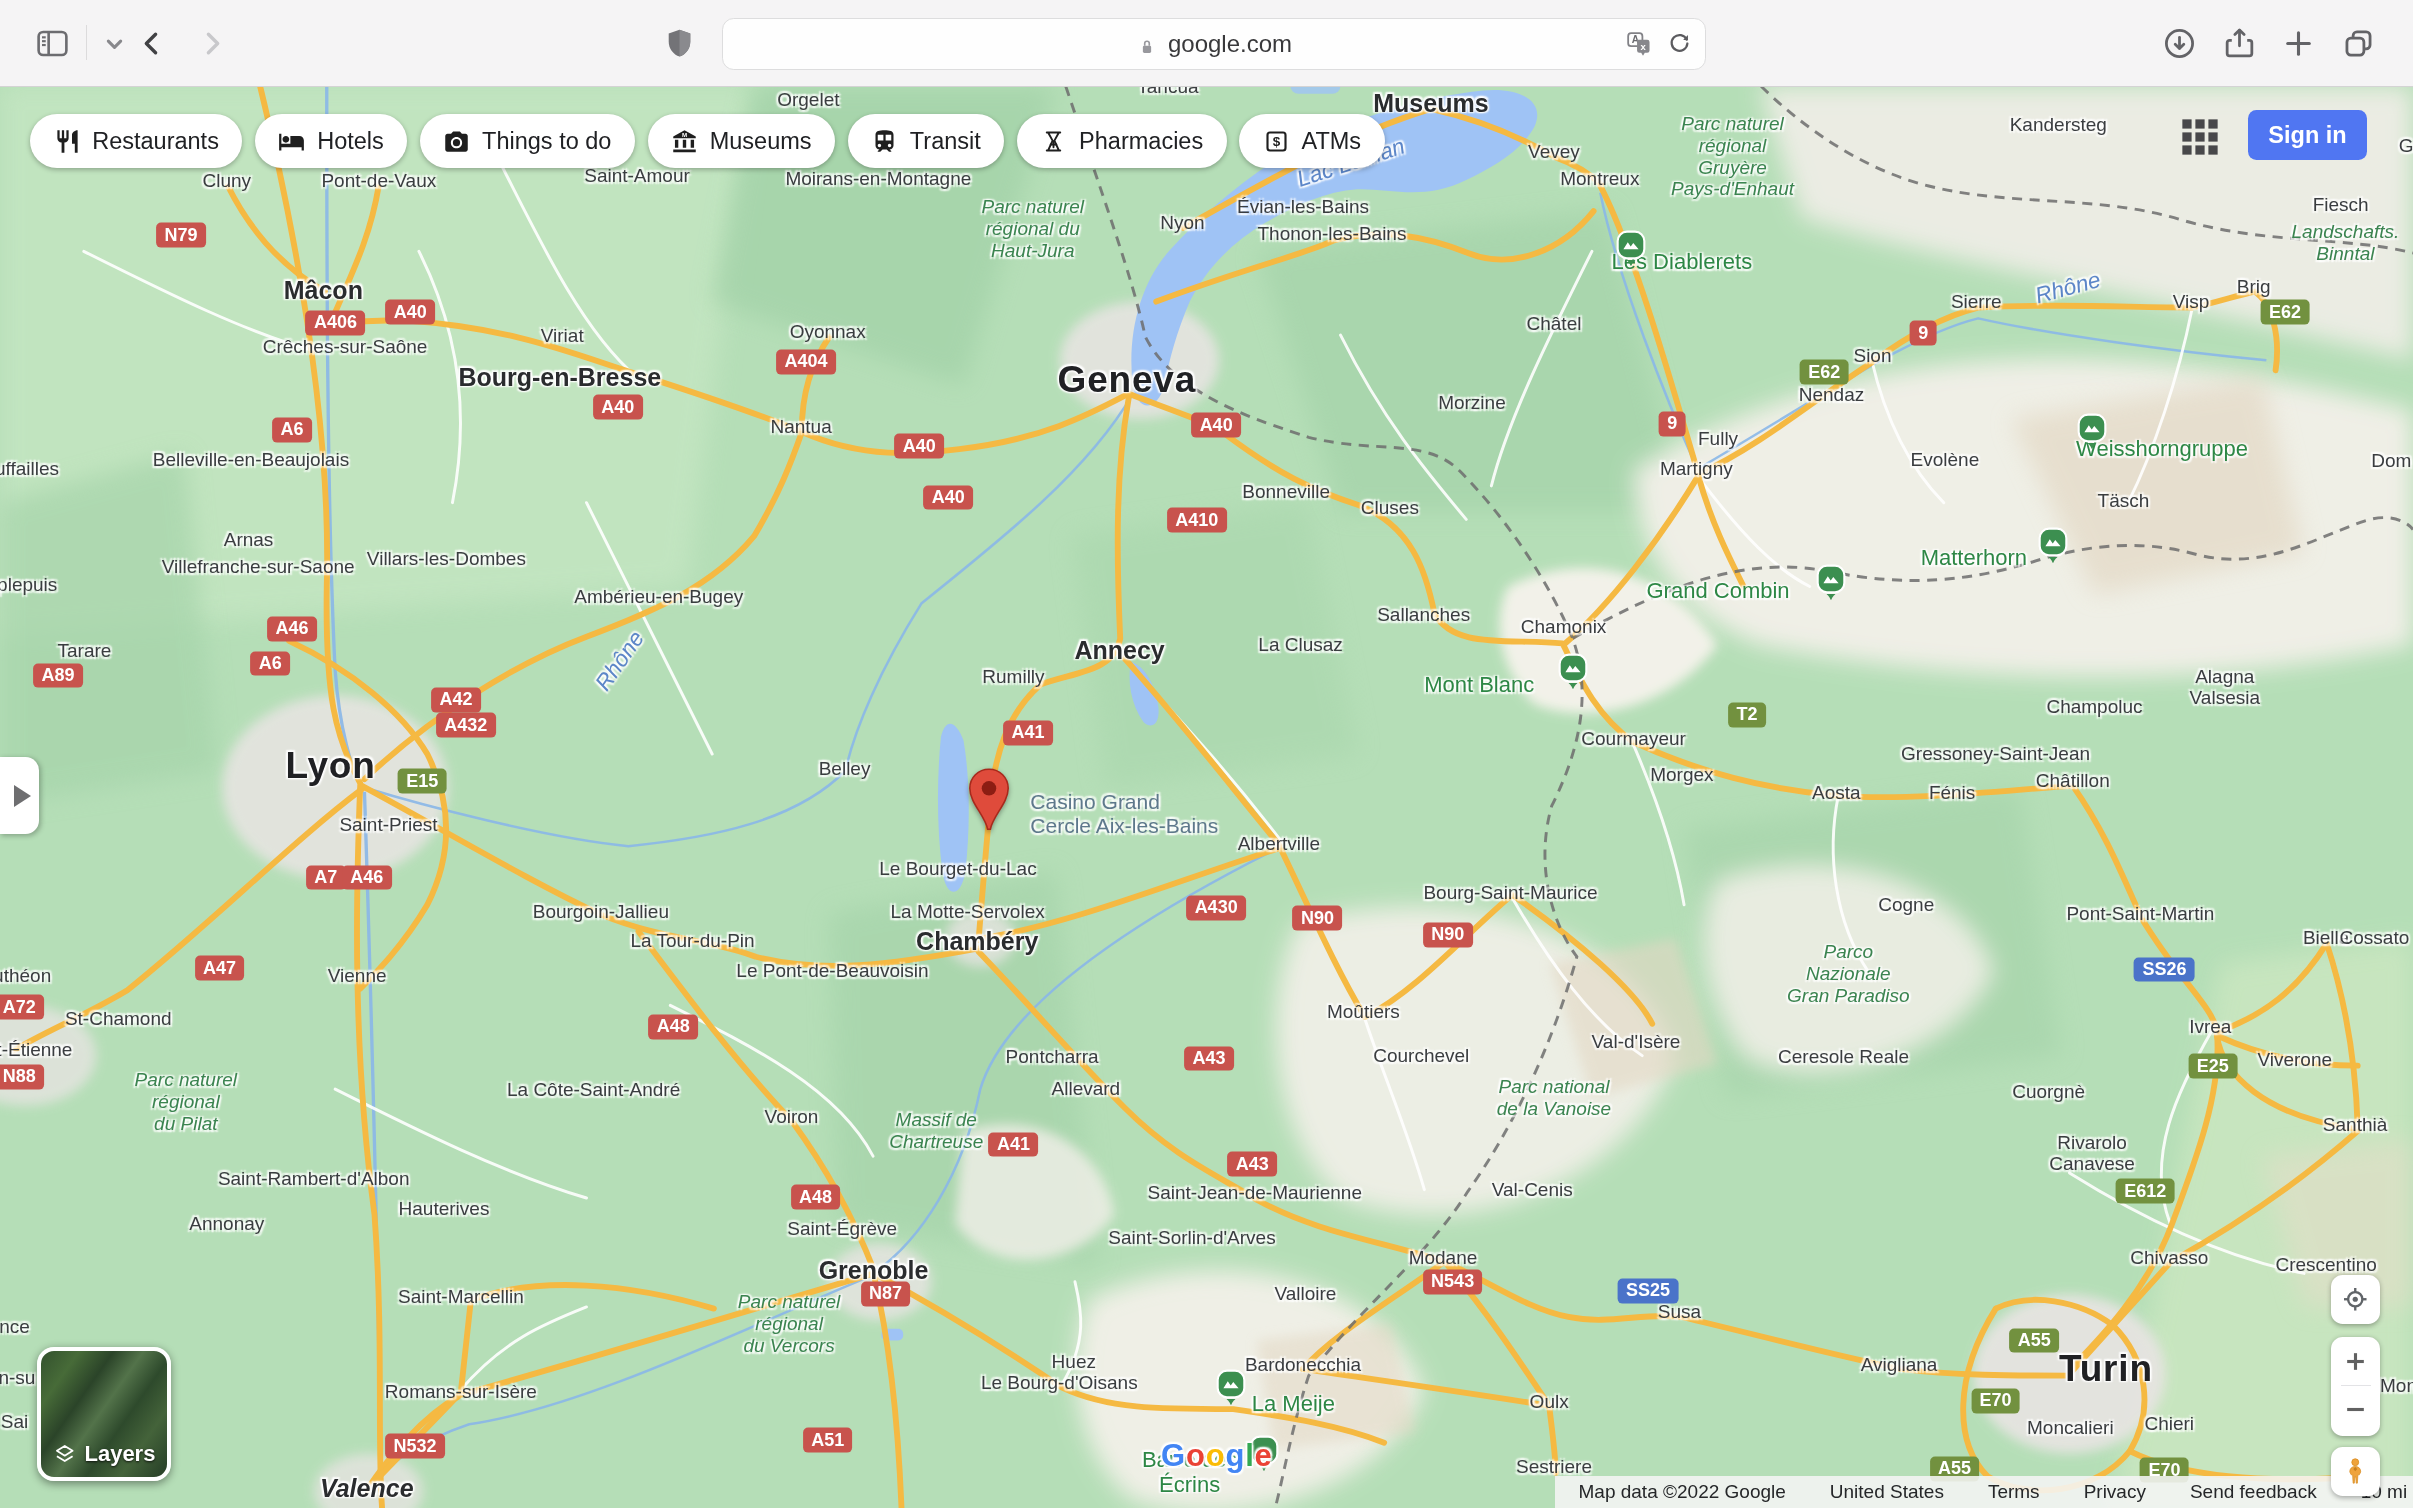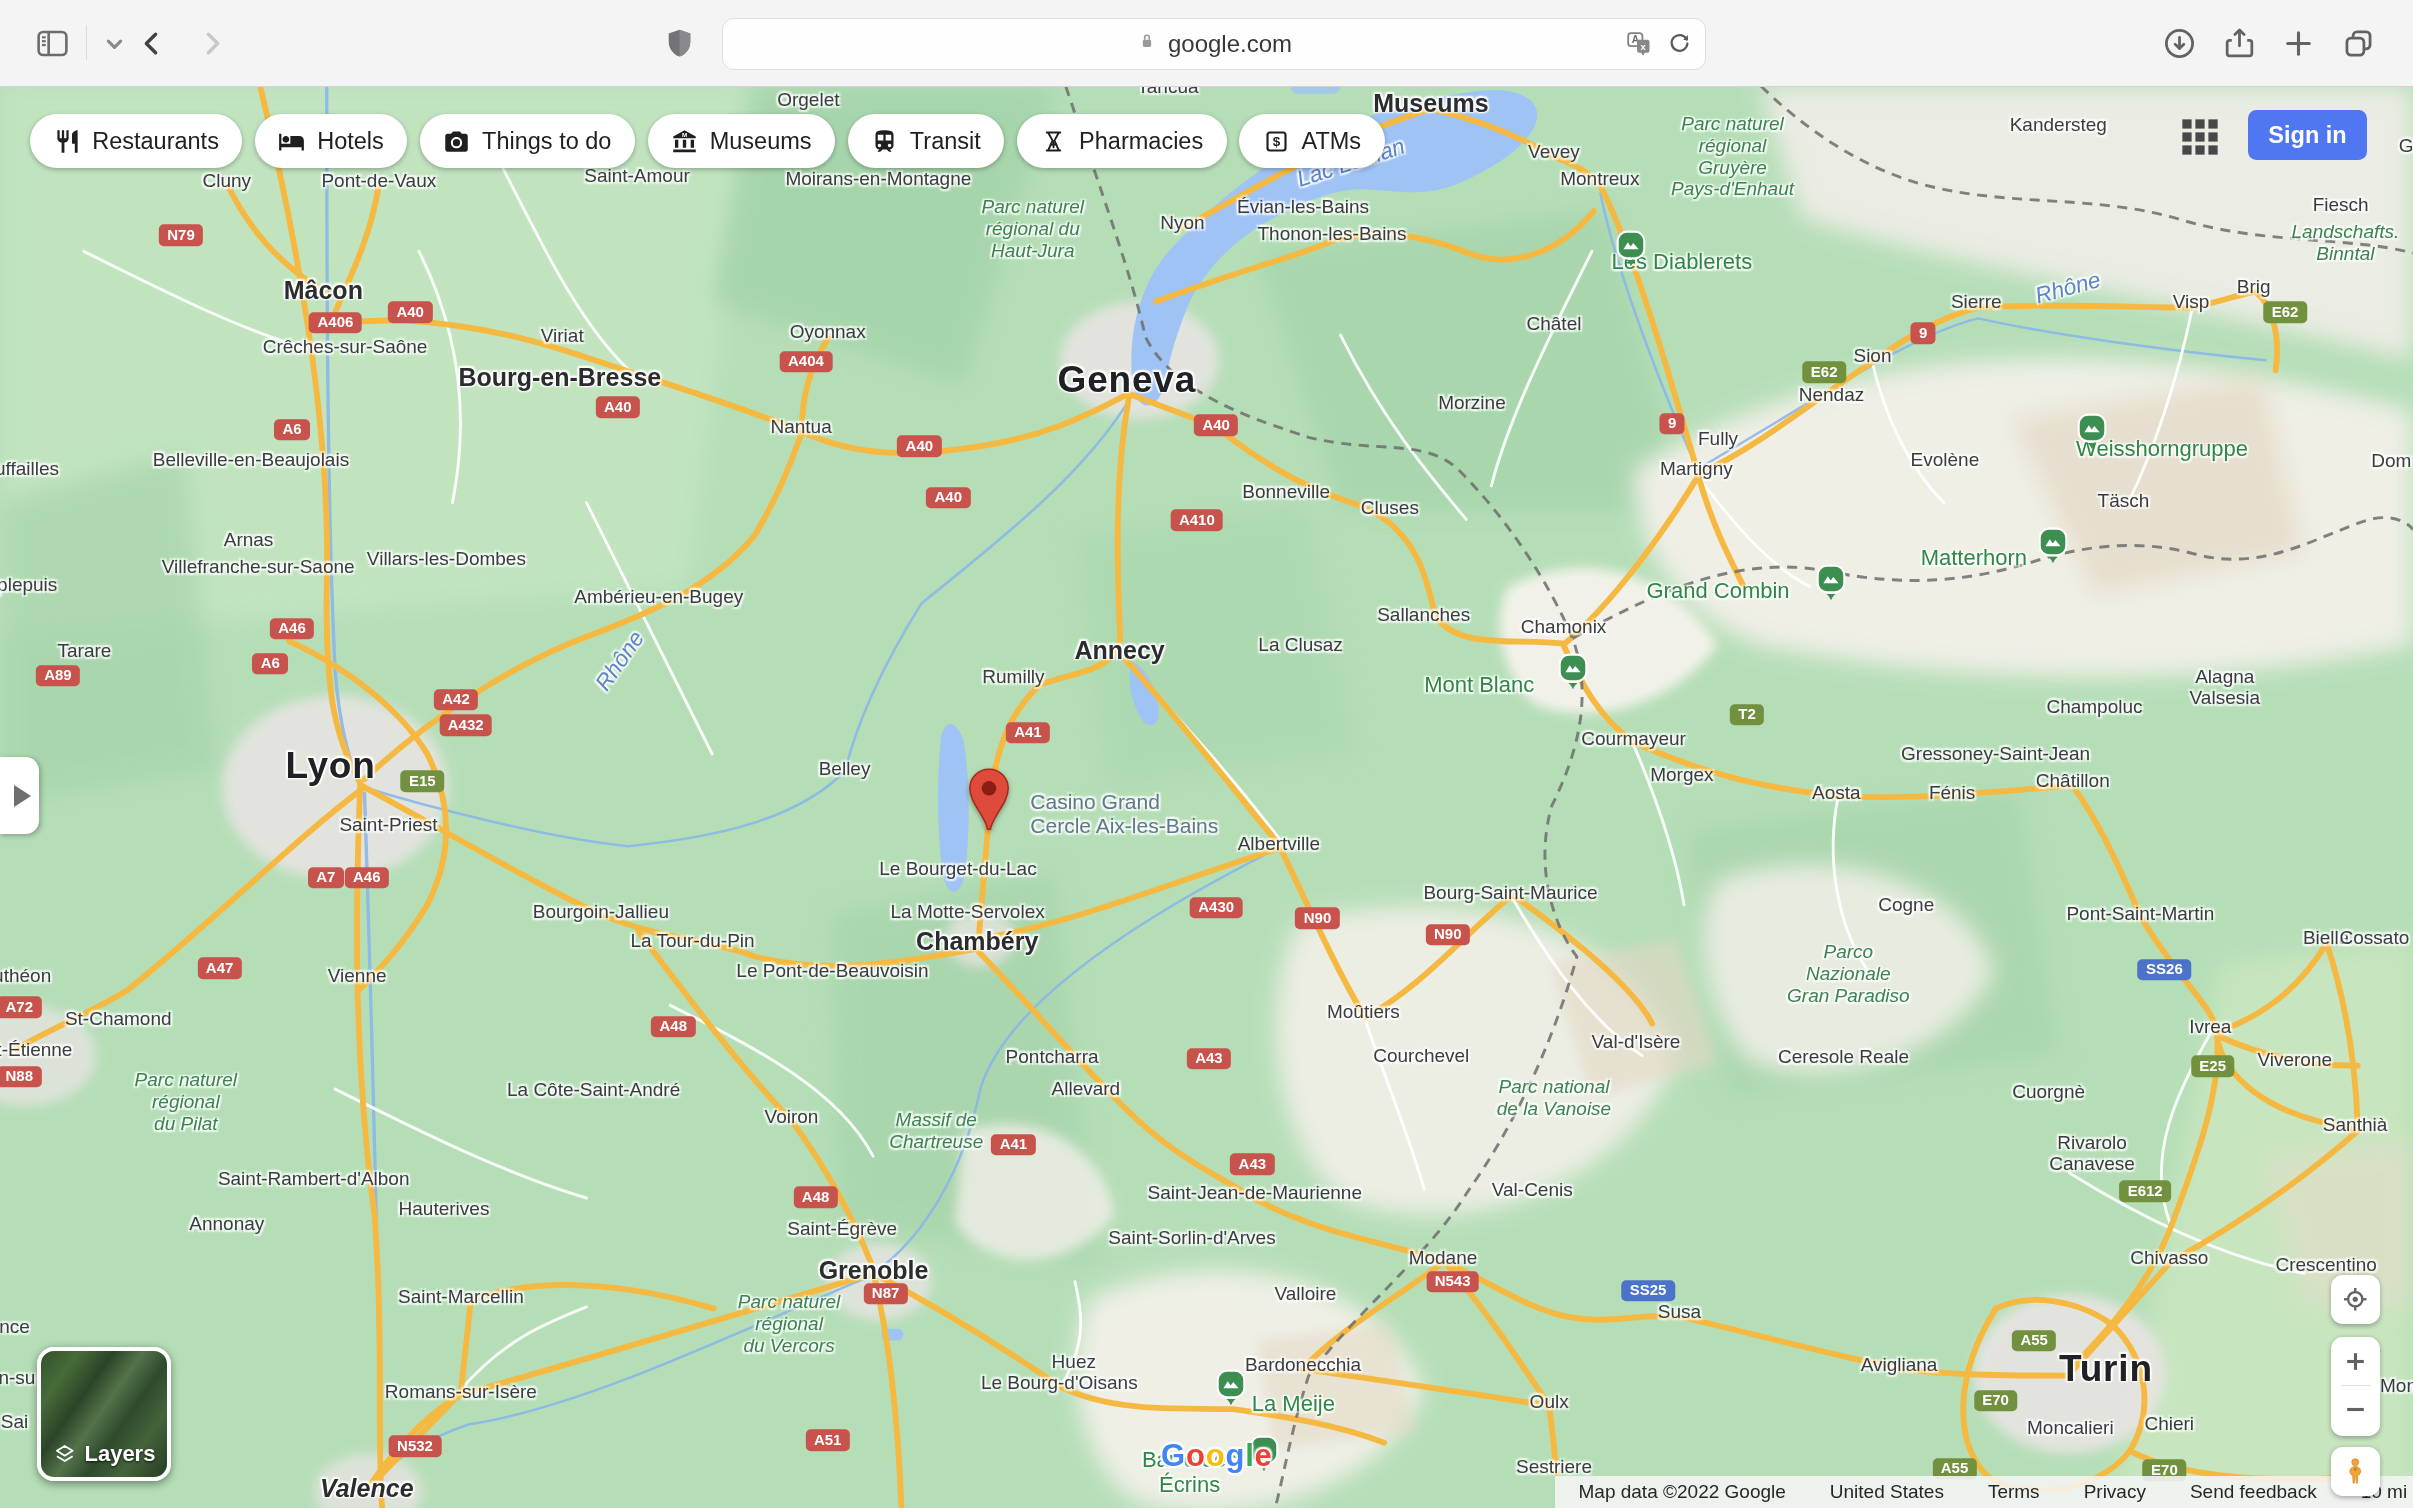--- a/index.html
+++ b/index.html
@@ -15,42 +15,42 @@
     text-shadow:-1.7px -1.7px 1.7px rgba(255,255,255,.95),1.7px -1.7px 1.7px rgba(255,255,255,.95),
     -1.7px 1.7px 1.7px rgba(255,255,255,.95),1.7px 1.7px 1.7px rgba(255,255,255,.95);}
   .tn{font-size:19px;}
   .cut{font-size:19px;}
   .md{font-size:25px;font-weight:bold;color:#2a2c2e;}
   .lg{font-size:37px;font-weight:bold;color:#202124;letter-spacing:0.8px;}
   .grn{font-size:19px;color:#3b8450;font-style:italic;}
   .pk{font-size:22px;color:#2d8745;}
   .wtr{font-size:22.6px;color:#5c86c8;font-style:italic;}
   .poi{font-size:21px;color:#5e788c;text-align:left;transform:translate(0,-50%);}
-  .br,.bg,.bb{font-size:15px;font-weight:bold;color:#fff;text-shadow:none;
+  .br,.bg,.bb{font-size:18px;font-weight:bold;color:#fff;text-shadow:none;
     padding:2.5px 8.4px;border-radius:5px;white-space:nowrap;line-height:1.1;}
   .br{background:#c8534d;}
   .bg{background:#72913f;}
   .bb{background:#4a73c9;}
   .peak-pin{position:absolute;width:32px;height:39px;transform:translate(-50%,-85%);}
   .peak-pin svg{width:100%;height:100%;}
   #dest-pin{position:absolute;width:47px;height:67px;transform:translate(-50%,-100%);
     filter:drop-shadow(0 2.5px 2.5px rgba(0,0,0,.35));}
   #dest-pin svg{width:100%;height:100%;}
 
   
   #toolbar{position:absolute;left:0;top:0;width:2413px;height:86px;background:#f5f4f5;
     border-bottom:0.8px solid #d4d3d4;z-index:40;}
   .tbtn{position:absolute;top:23.5px;width:40px;height:40px;display:flex;align-items:center;
     justify-content:center;}
   .tbtn svg{width:37px;height:37px;}
   #tb-divider{position:absolute;left:86px;top:25px;width:0.8px;height:35px;background:#dcdbdc;}
   #urlbar{position:absolute;left:722px;top:17.6px;width:982px;height:50px;background:#fefefe;
     border:0.8px solid #ddddde;border-radius:11.7px;display:flex;align-items:center;
     justify-content:center;}
-  #url-center{display:flex;align-items:flex-start;gap:10px;}
+  #url-center{display:flex;align-items:flex-end;gap:10px;}
   #url-text{font-size:24px;color:#39393b;}
   #url-right{position:absolute;right:11.7px;top:0;height:100%;display:flex;align-items:center;gap:13.4px;}
 
   
   #chips{position:absolute;left:30px;top:114px;display:flex;gap:12.6px;z-index:30;}
   .chip{display:flex;align-items:center;gap:11.7px;height:54px;padding:0 23.5px;background:#fff;
     border:none;border-radius:28px;box-shadow:0 1.7px 5px rgba(0,0,0,.28);
     font-family:"Liberation Sans",sans-serif;font-size:23.5px;color:#202124;white-space:nowrap;}
   .chip svg{width:27px;height:27px;}
   #grid-btn{position:absolute;left:2179px;top:116px;width:42px;height:42px;z-index:30;}

